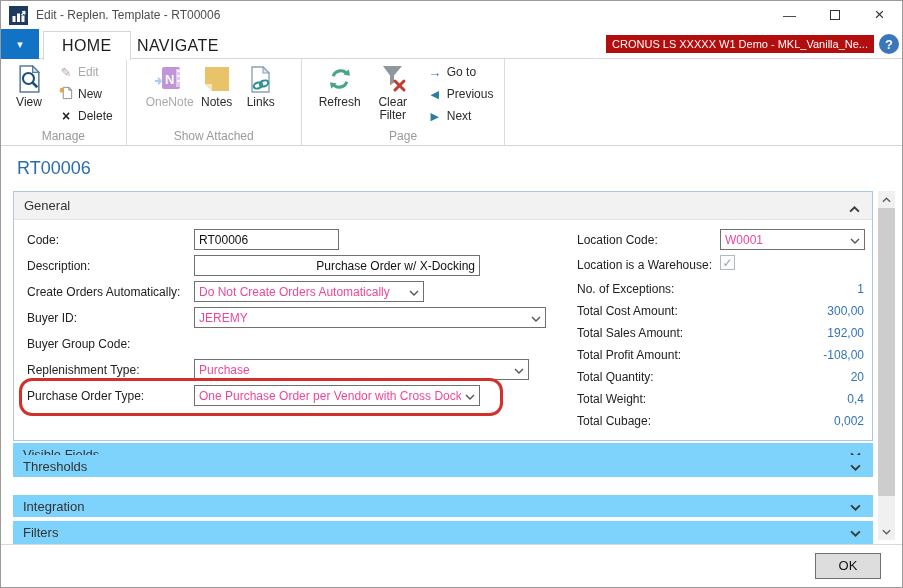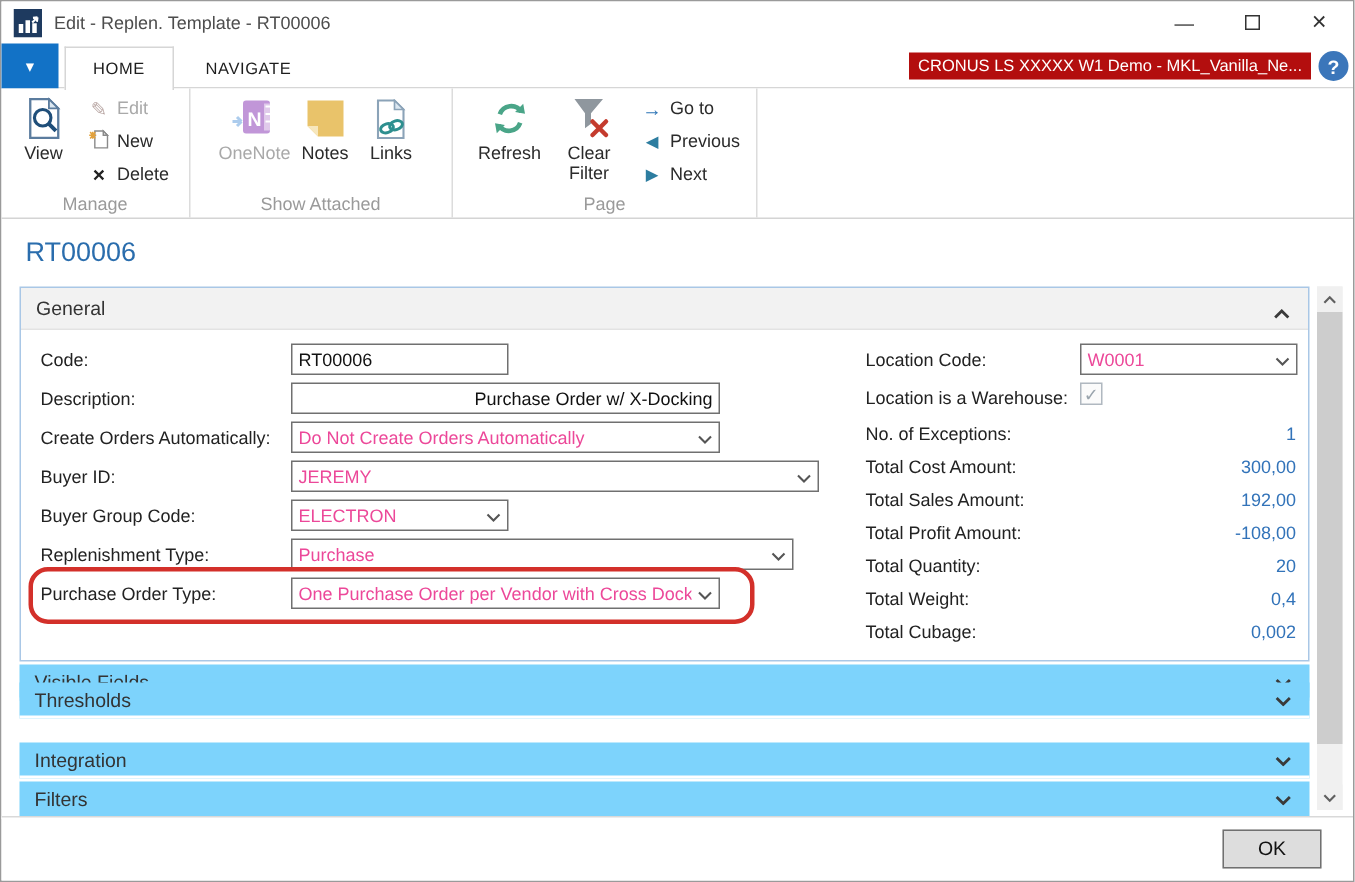--- a/index.html
+++ b/index.html
@@ -16,21 +16,21 @@
   .win-btn { width:45px; height:28px; display:flex; align-items:center; justify-content:center;
              color:#333; font-size:13px; }
   .win-btn .maxbox { width:10px; height:10px; border:1px solid #333; }
 
   
   .tabrow { position:absolute; top:28px; left:0; right:0; height:30px; background:#fff;
             border-bottom:1px solid #d6d6d6; }
   .appmenu { position:absolute; left:0; top:0; width:38px; height:30px; background:#1272c6;
              color:#fff; display:flex; align-items:center; justify-content:center; font-size:11px; }
   .tab { position:absolute; top:2px; height:29px; padding:0 18px; display:flex; align-items:center;
-         font-size:11px; color:#1d1d1d; letter-spacing:.4px; }
+         font-size:16px; color:#1d1d1d; letter-spacing:.4px; }
   .tab.active { left:42px; background:#fff; border:1px solid #d6d6d6; border-bottom:none; z-index:2; }
   .tab.plain { left:118px; }
   .badge { position:absolute; right:28px; top:6px; height:18px; background:#b30e0e; color:#fff;
            font-size:11px; line-height:18px; padding:0 6px; }
   .help-circle { position:absolute; right:3px; top:5px; width:20px; height:20px; border-radius:50%;
                  background:#3b76ba; color:#fff; font-size:13px; font-weight:bold;
                  display:flex; align-items:center; justify-content:center; }
 
   
   .ribbon { position:absolute; top:58px; left:0; right:0; height:87px; background:#fff;
@@ -288,34 +288,28 @@
       <div class="frow" style="left:13px; top:167px;">
           <span class="flabel">Replenishment Type:</span>
         </div>
       <div class="frow" style="left:13px; top:193px;">
           <span class="flabel">Purchase Order Type:</span>
         </div>
 
       <input class="finput" style="left: 180px; top: 37px; width: 145px;" value="RT00006">
       <input class="finput" style="left: 180px; top: 63px; width: 286px; text-align: right;" value="Purchase Order w/ X-Docking">
 
-      <div class="sel" style="left:180px; top:89px; width:286px;">
+      <div class="sel" style="left:180px; top:89px; width:230px;">
         <span class="sel-text">Do Not Create Orders Automatically</span>
         <svg width="10" height="6" viewBox="0 0 10 6">
             <path d="M1 1 L5 5 L9 1" stroke="#555" stroke-width="1.4" fill="none"></path>
           </svg>
       </div>
       <div class="sel" style="left:180px; top:115px; width:352px;">
         <span class="sel-text">JEREMY</span>
-        <svg width="10" height="6" viewBox="0 0 10 6">
-            <path d="M1 1 L5 5 L9 1" stroke="#555" stroke-width="1.4" fill="none"></path>
-          </svg>
-      </div>
-      <div class="sel" style="left:180px; top:141px; width:145px;">
-        <span class="sel-text">ELECTRON</span>
         <svg width="10" height="6" viewBox="0 0 10 6">
             <path d="M1 1 L5 5 L9 1" stroke="#555" stroke-width="1.4" fill="none"></path>
           </svg>
       </div>
       <div class="sel" style="left:180px; top:167px; width:335px;">
         <span class="sel-text">Purchase</span>
         <svg width="10" height="6" viewBox="0 0 10 6">
             <path d="M1 1 L5 5 L9 1" stroke="#555" stroke-width="1.4" fill="none"></path>
           </svg>
       </div>

